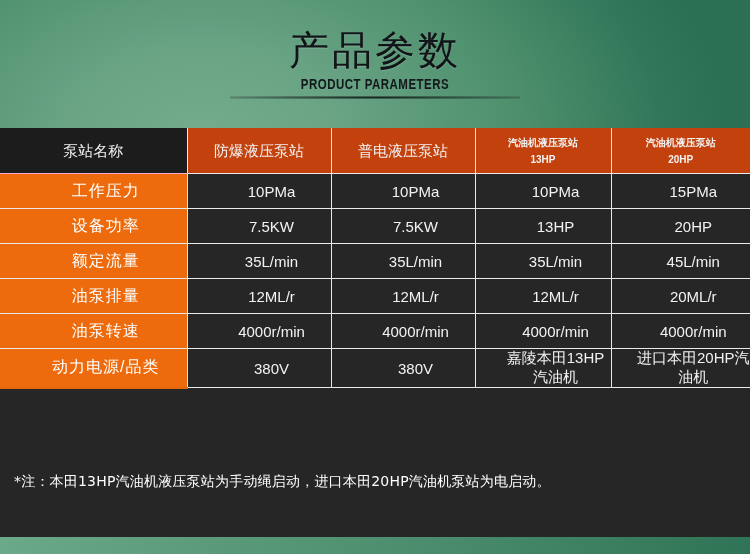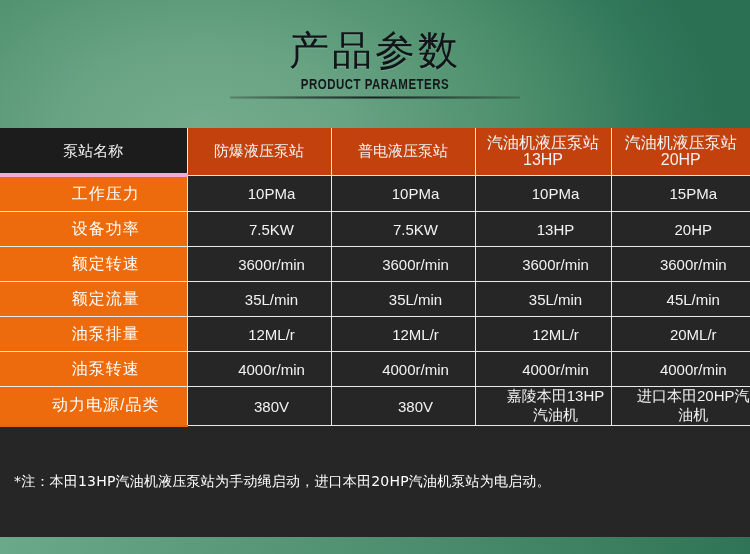--- a/index.html
+++ b/index.html
@@ -114,27 +114,28 @@
   tr.head th {
     height: 45px;
     background: #c2410c;
     font-weight: 400;
     font-size: 15px;
     line-height: 18px;
     border-bottom: 1px solid #e9e9e9;
   }
   tr.head th.label-head {
     background: #1c1c1c;
-    border-bottom: 4px solid #f9a8d4;
+    border-bottom: 1px solid #f9a8d4;
   }
   .hd-2line {
     display: block;
-    font-size: 16px;
+    font-size: 10px;
     line-height: 17px;
     white-space: nowrap;
+    font-weight: bold;
   }
 
   
   tr.dat td {
     height: 34px;
     background: #262626;
     font-size: 15px;
     padding-left: 25px;
   }
   tr.dat td.lbl {
@@ -223,27 +224,20 @@
           <td>15PMa</td>
         </tr>
         <tr class="dat">
           <td class="lbl">设备功率</td>
           <td>7.5KW</td>
           <td>7.5KW</td>
           <td>13HP</td>
           <td>20HP</td>
         </tr>
         <tr class="dat">
-          <td class="lbl">额定转速</td>
-          <td>3600r/min</td>
-          <td>3600r/min</td>
-          <td>3600r/min</td>
-          <td>3600r/min</td>
-        </tr>
-        <tr class="dat">
           <td class="lbl">额定流量</td>
           <td>35L/min</td>
           <td>35L/min</td>
           <td>35L/min</td>
           <td>45L/min</td>
         </tr>
         <tr class="dat">
           <td class="lbl">油泵排量</td>
           <td>12ML/r</td>
           <td>12ML/r</td>

